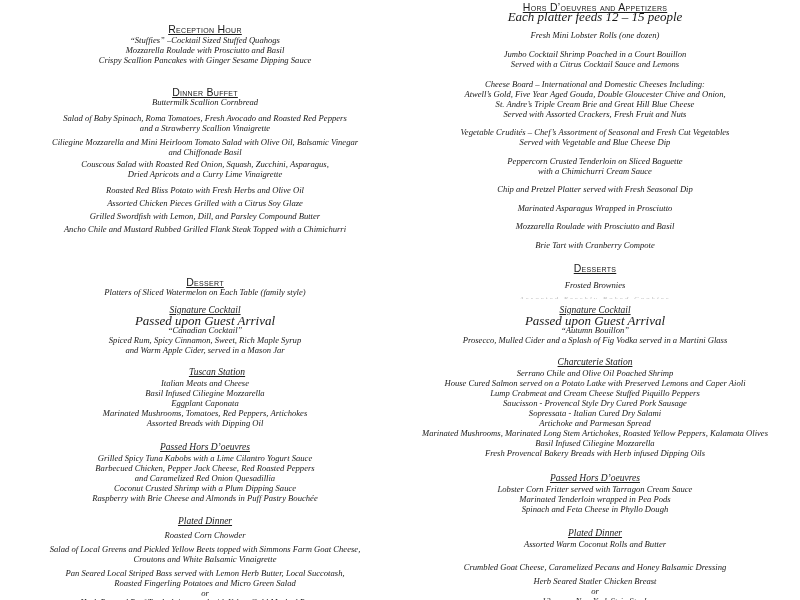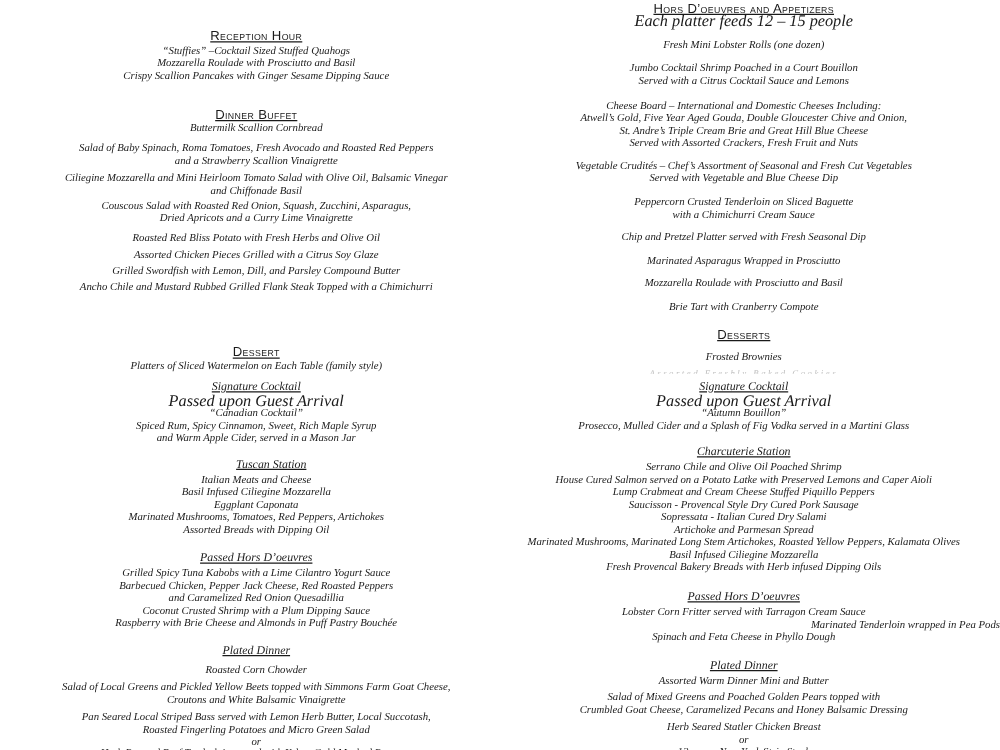--- a/index.html
+++ b/index.html
@@ -104,23 +104,22 @@
   <div class="line" style="top:88px;">Lump Crabmeat and Cream Cheese Stuffed Piquillo Peppers</div>
   <div class="line" style="top:98px;">Saucisson - Provencal Style Dry Cured Pork Sausage</div>
   <div class="line" style="top:108px;">Sopressata - Italian Cured Dry Salami</div>
   <div class="line" style="top:118px;">Artichoke and Parmesan Spread</div>
   <div class="line" style="top:128px;">Marinated Mushrooms, Marinated Long Stem Artichokes, Roasted Yellow Peppers, Kalamata Olives</div>
   <div class="line" style="top:138px;">Basil Infused Ciliegine Mozzarella</div>
   <div class="line" style="top:148px;">Fresh Provencal Bakery Breads with Herb infused Dipping Oils</div>
 
   <div class="line it-head" style="top:173px;">Passed Hors D’oeuvres</div>
   <div class="line" style="top:184px;">Lobster Corn Fritter served with Tarragon Cream Sauce</div>
-  <div class="line" style="top:194px;text-align:right;">Marinated Tenderloin wrapped in Pea Pods</div>
+  <div class="line" style="top:194px;">Marinated Tenderloin wrapped in Pea Pods</div>
   <div class="line" style="top:204px;">Spinach and Feta Cheese in Phyllo Dough</div>
 
   <div class="line it-head" style="top:228px;">Plated Dinner</div>
-  <div class="line" style="top:239px;">Assorted Warm Dinner Mini and Butter</div>
-  <div class="line" style="top:252px;">Salad of Mixed Greens and Poached Golden Pears topped with</div>
+  <div class="line" style="top:239px;">Assorted Warm Coconut Rolls and Butter</div>
   <div class="line" style="top:262px;">Crumbled Goat Cheese, Caramelized Pecans and Honey Balsamic Dressing</div>
   <div class="line" style="top:276px;">Herb Seared Statler Chicken Breast</div>
   <div class="line" style="top:286px;">or</div>
   <div class="line" style="top:296px;">12 ounce New York Strip Steak</div>
 </div>
 
 </body></html>

